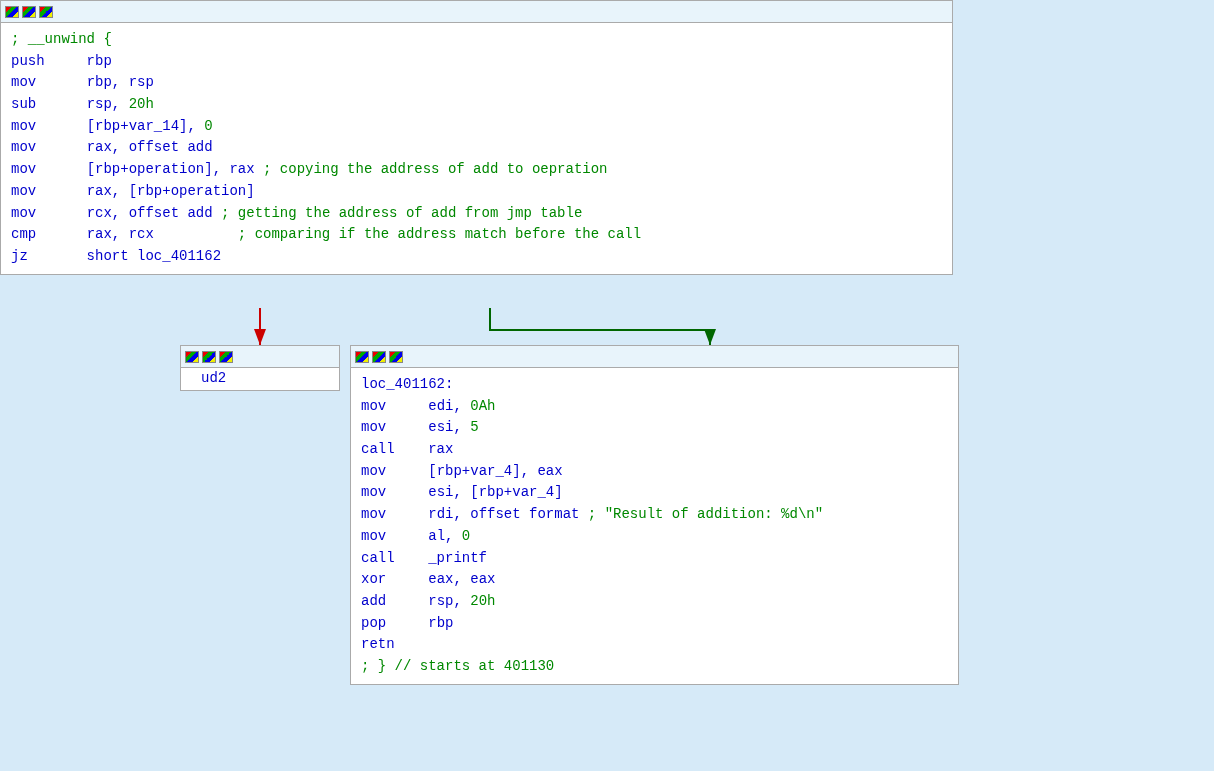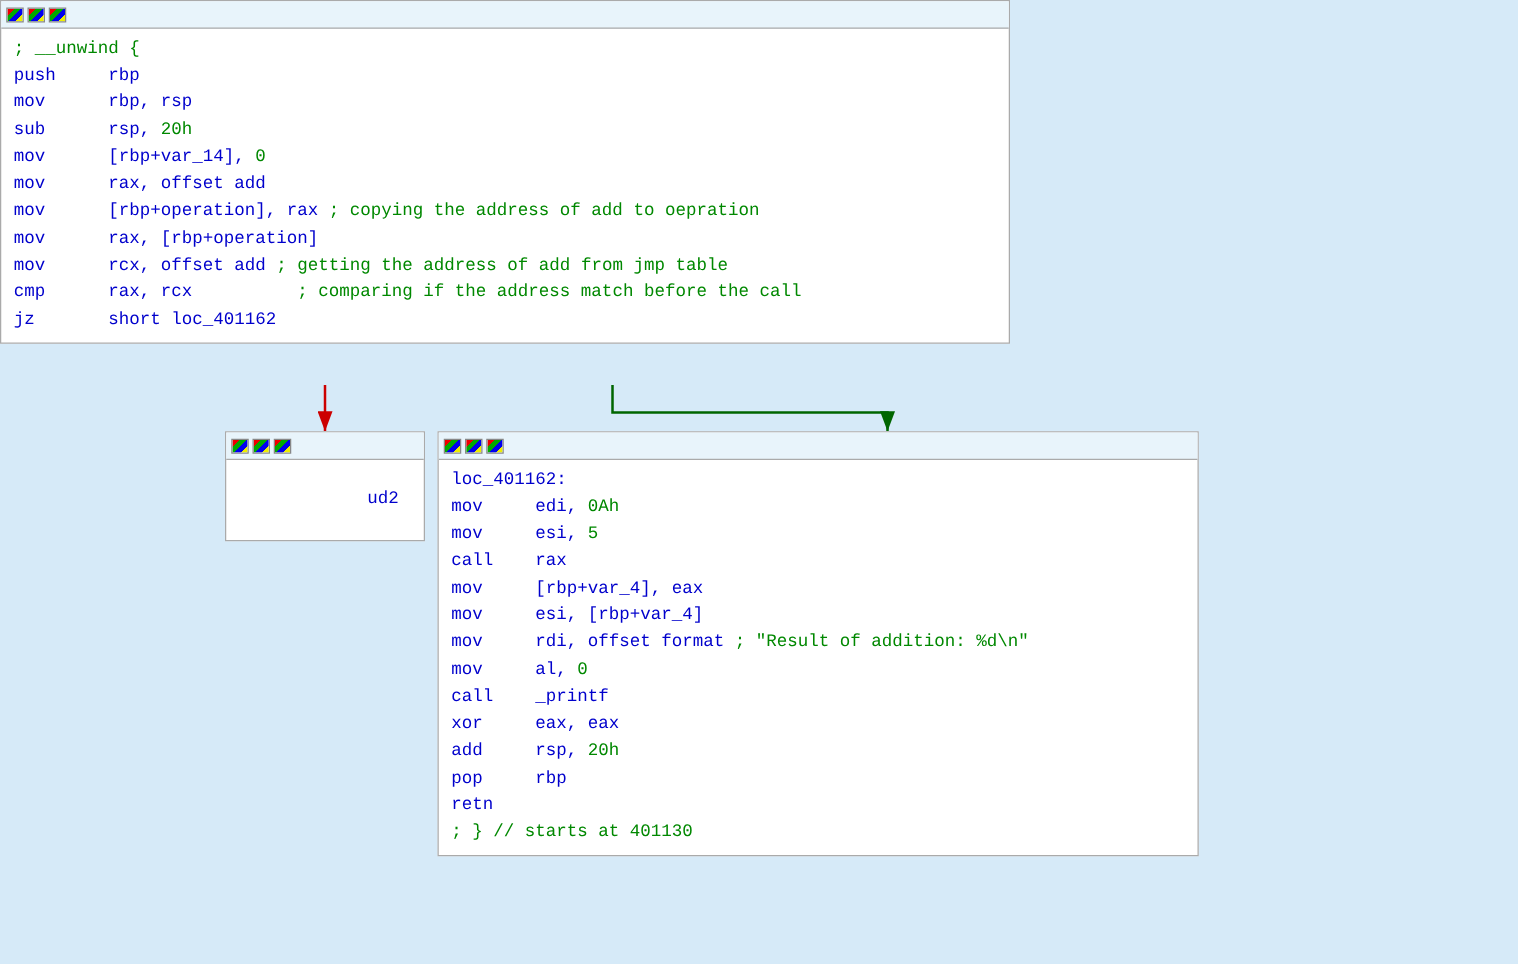--- a/index.html
+++ b/index.html
@@ -40,21 +40,21 @@
     .reg { color: #0000cc; }
     .num { color: #008800; }
     .mem { color: #0000cc; }
     .lbl { color: #0000cc; }
     .comment { color: #008800; }
 
     
     #top-window {
       top: 0;
       left: 0;
-      width: 808px;
+      width: 953px;
     }
 
     
     #ud2-window {
       top: 345px;
       left: 180px;
       width: 160px;
     }
 
     #ud2-window .code-content {
@@ -147,21 +147,21 @@
 <span class="kw">jz</span><span class="lbl">       short loc_401162</span>
 </div>
 </div>
 
 <div class="code-window" id="ud2-window">
   <div class="window-titlebar">
     <span class="tb-icon"></span>
     <span class="tb-icon2"></span>
     <span class="tb-icon2"></span>
   </div>
-  <div class="code-content" style="text-align:right; padding: 21px 20px;">ud2</div>
+  <div class="code-content" style="text-align:left; padding: 0 20px;">ud2</div>
 </div>
 
 <div class="code-window" id="right-window">
   <div class="window-titlebar">
     <span class="tb-icon"></span>
     <span class="tb-icon2"></span>
     <span class="tb-icon2"></span>
   </div>
   <div class="code-content"><span class="lbl">loc_401162:</span>
 <span class="kw">mov</span><span class="reg">     edi, </span><span class="num">0Ah</span>

